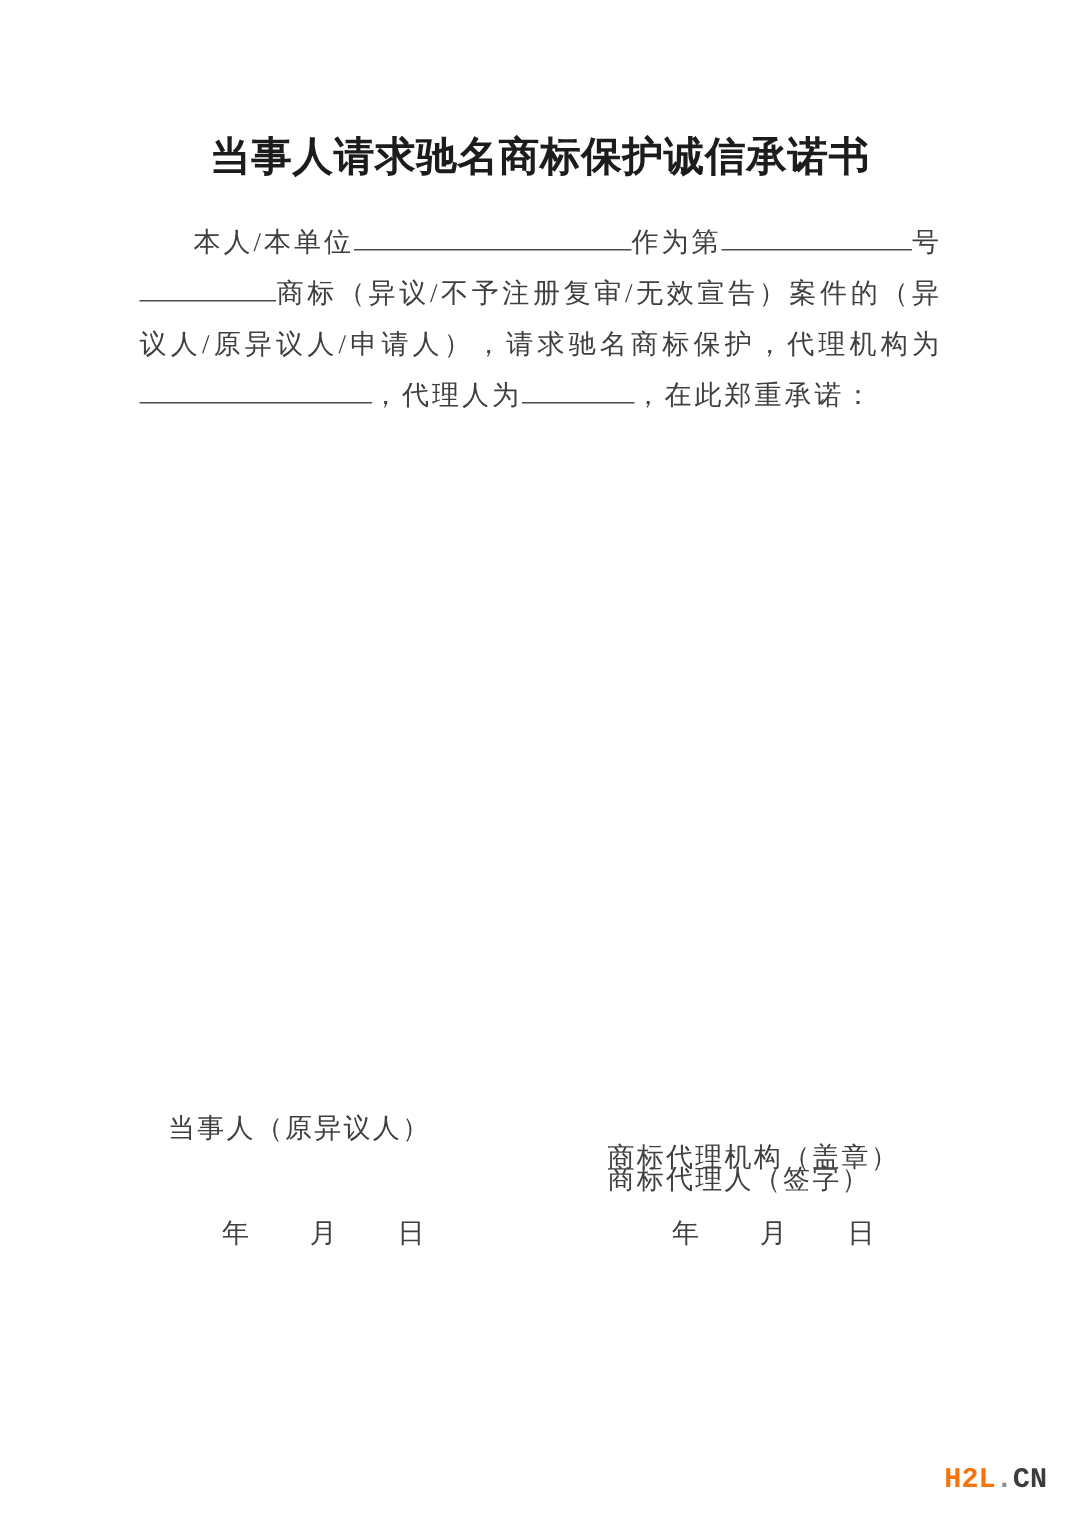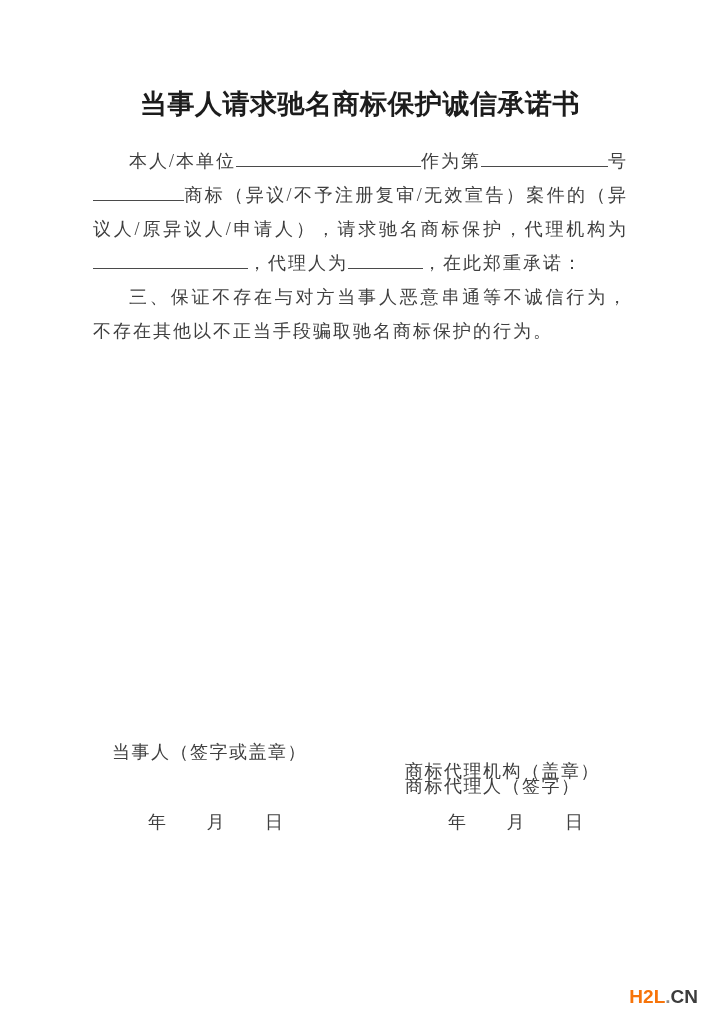--- a/index.html
+++ b/index.html
@@ -52,41 +52,40 @@
     white-space: nowrap;
   }
   .sig-party      { left: 112px; top: 740px; }
   .sig-agency     { left: 405px; top: 759px; }
   .sig-agent      { left: 405px; top: 774px; }
   .sig-date-left  { left: 148px; top: 810px; }
   .sig-date-right { left: 448px; top: 810px; }
   .watermark {
     position: absolute;
     right: 22px;
-    bottom: 12px;
-    font-family: Liberation Sans, sans-serif;
+    bottom: 22px;
+    font-family: Liberation Mono, monospace;
     font-weight: bold;
     font-size: 19px;
     line-height: 19px;
     white-space: nowrap;
   }
 </style>
 </head>
 <body>
 
 <div class="page">
 
   <h1 class="doc-title">当事人请求驰名商标保护诚信承诺书</h1>
 
   <div class="content">
     <p><span>本人/本单位</span><span class="blank" style="width: 185px;"></span><span>作为第</span><span class="blank" style="width: 127px;"></span><span>号</span><span class="blank" style="width: 91px;"></span><span>商标（异议/不予注册复审/无效宣告）案件的（异议人/原异议人/申请人），请求驰名商标保护，代理机构为</span><span class="blank" style="width: 155px;"></span><span>，代理人为</span><span class="blank" style="width: 75px;"></span><span>，在此郑重承诺：</span></p>
-    <p>三、保证不存在与对方当事人恶意串通等不诚信行为，不存在其他以不正当手段骗取驰名商标保护的行为。</p>
   </div>
 
-  <div class="sig sig-party">当事人（签字或盖章）</div>
+  <div class="sig sig-party">当事人（原异议人）</div>
 
   <div class="sig sig-agency">商标代理机构（盖章）</div>
 
   <div class="sig sig-agent">商标代理人（签字）</div>
 
   <div class="sig sig-date-left">年　　月　　日</div>
 
   <div class="sig sig-date-right">年　　月　　日</div>
 
   <div class="watermark">

